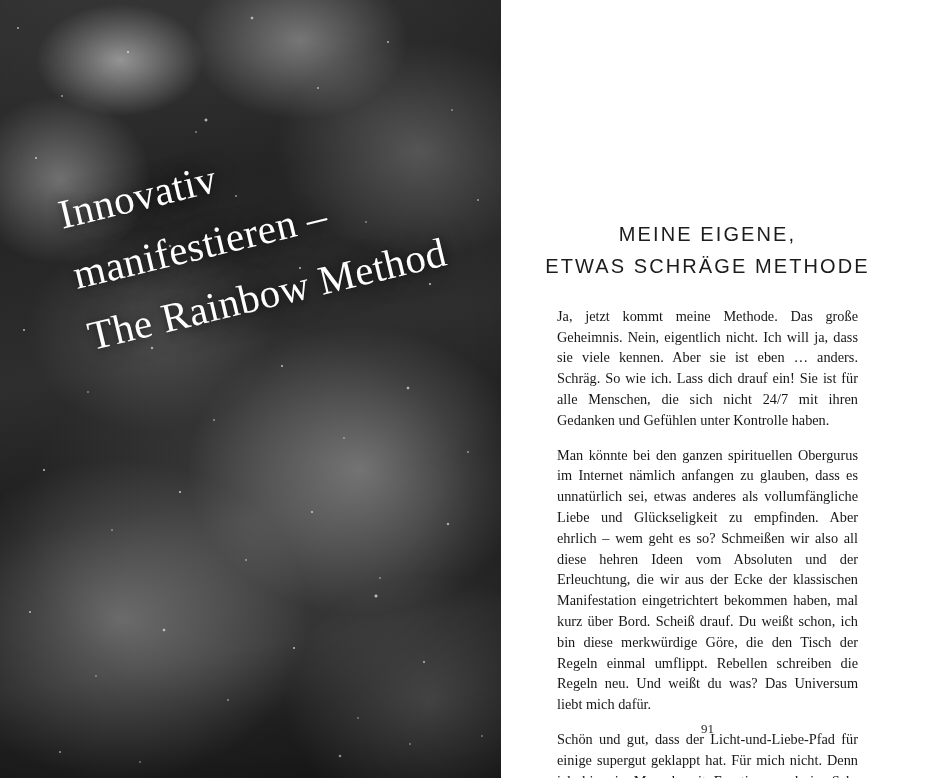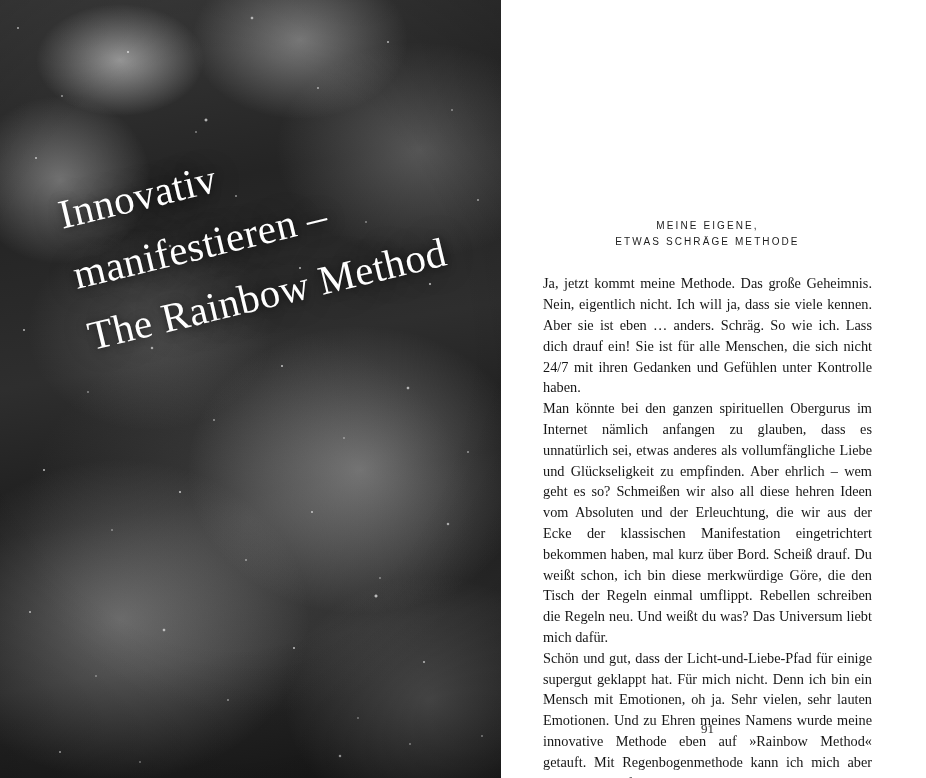--- a/index.html
+++ b/index.html
@@ -138,38 +138,38 @@
   .text-col {
     position: absolute;
     left: 42px;
     top: 0;
     width: 329px;
   }
   .section-heading {
     margin-top: 218px;
     text-align: center;
     font-family: "Liberation Sans", sans-serif;
-    font-size: 10px;
+    font-size: 20px;
     letter-spacing: 2.1px;
     line-height: 1.62;
     color: #1c1c1c;
     font-weight: 400;
     white-space: pre-line;
   }
   .body-copy {
     margin-top: 23px;
     font-family: "Liberation Serif", serif;
     font-size: 14.3px;
     line-height: 1.455;
     text-align: justify;
     color: #161616;
     hyphens: manual;
   }
   .body-copy p {
-    margin: 0;
+    margin: 14px;
   }
   .page-number {
     position: absolute;
     left: 0;
     top: 721px;
     width: 329px;
     text-align: center;
     font-family: "Liberation Serif", serif;
     font-size: 13px;
     color: #2a2a2a;

